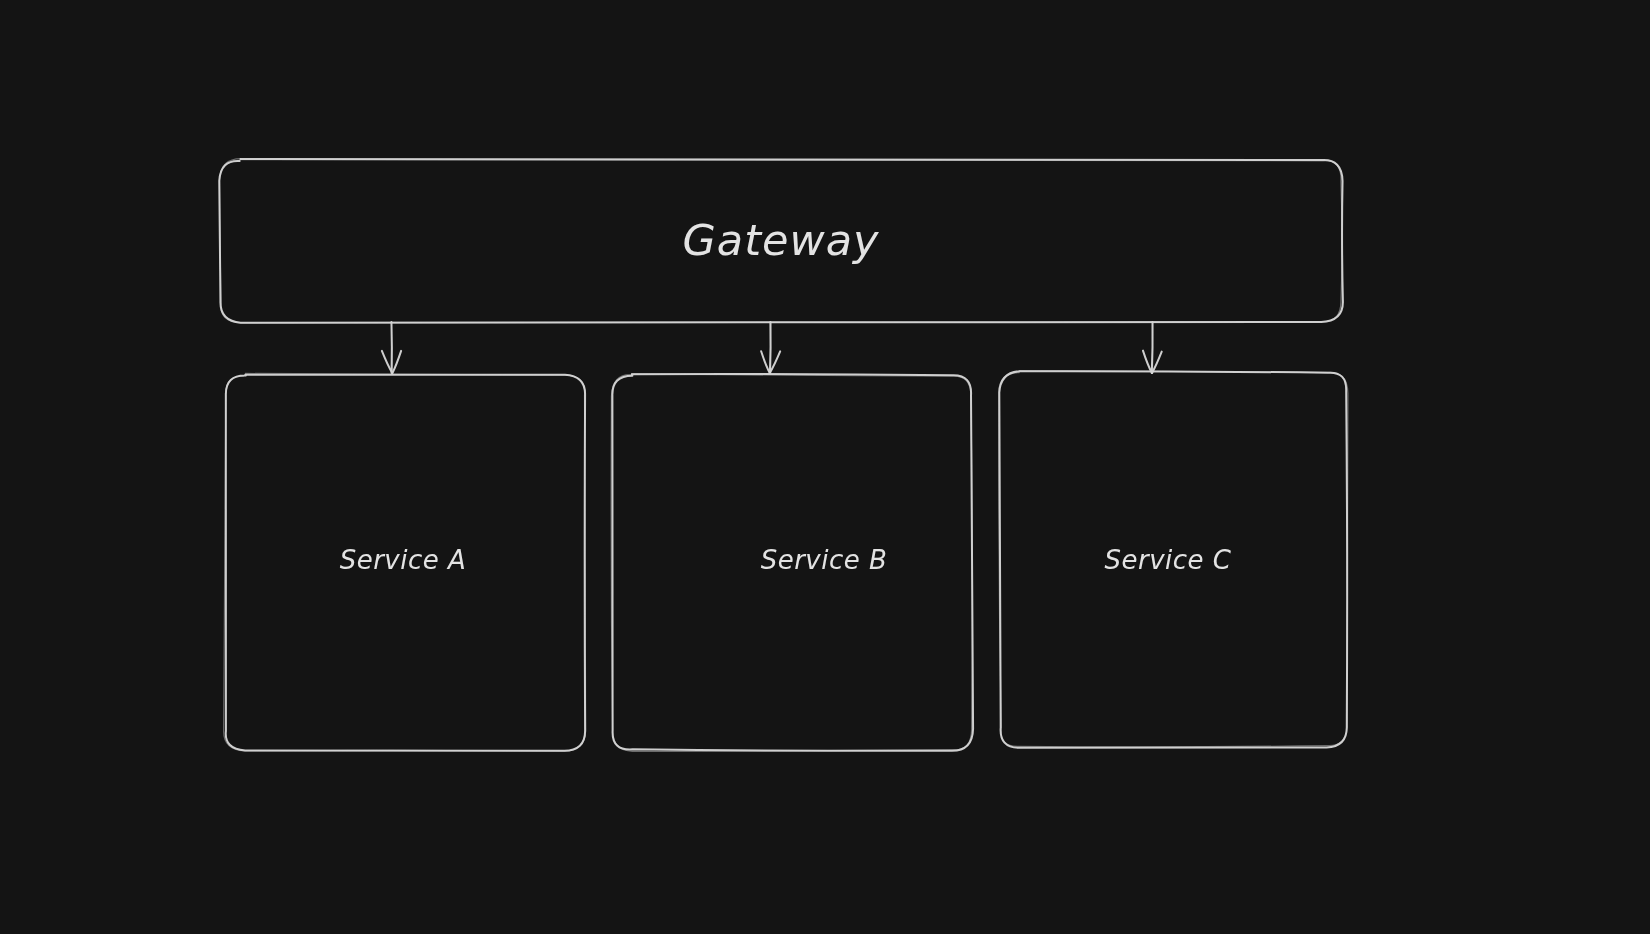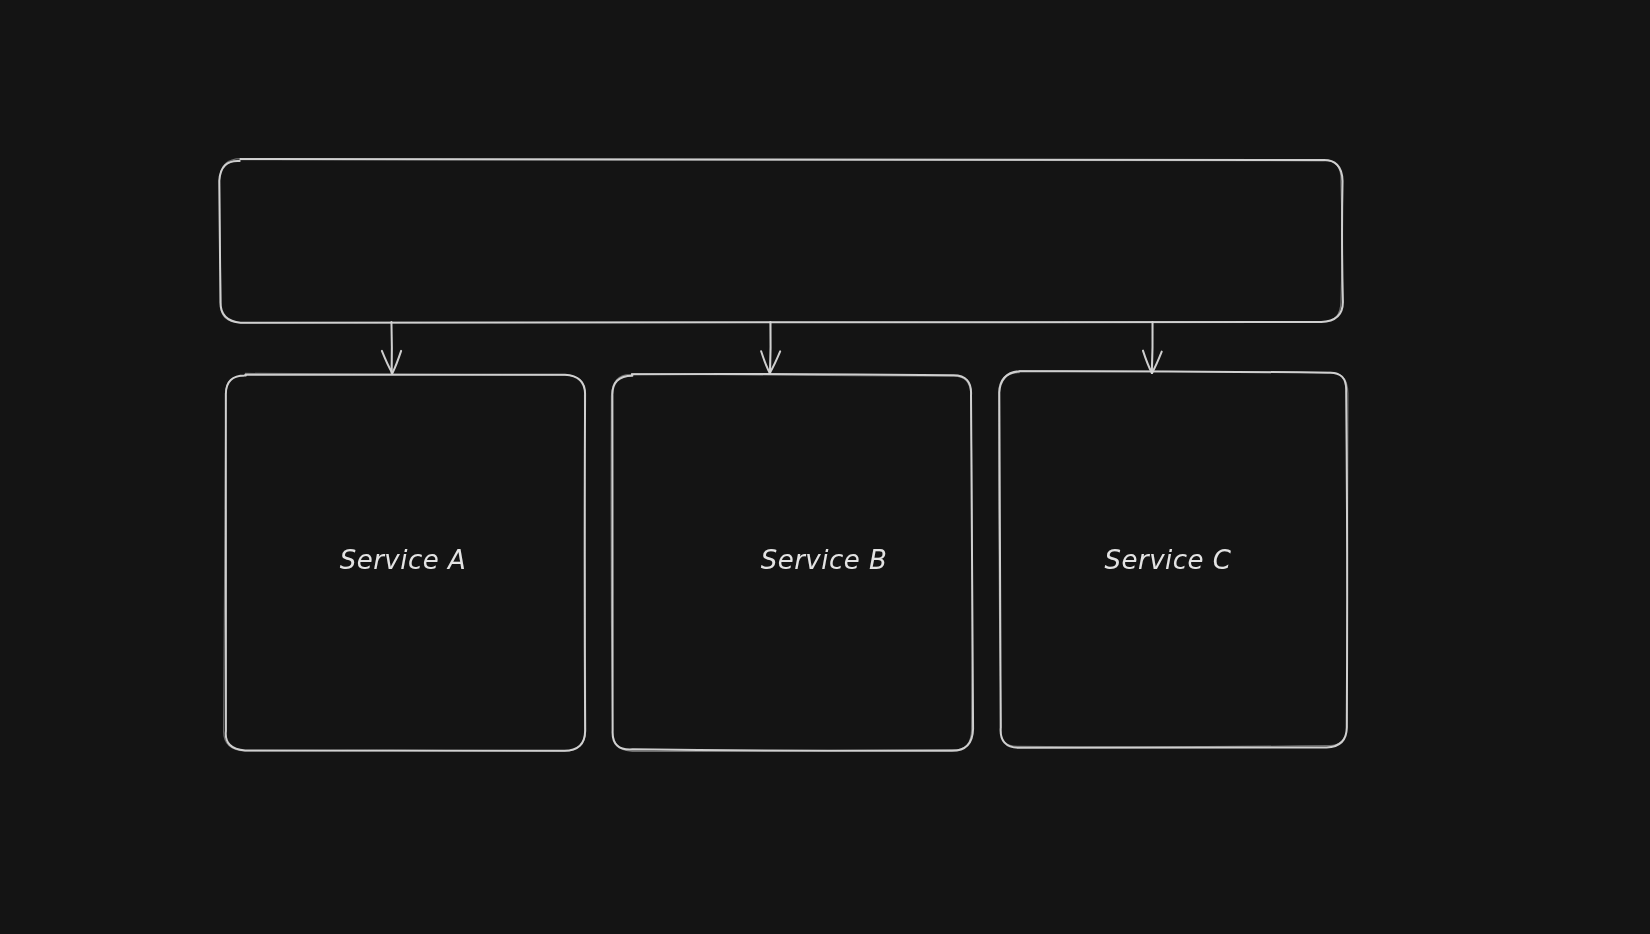--- a/index.html
+++ b/index.html
@@ -74,20 +74,21 @@
       <path d="M 239.96823463512968 159.5967731481403 Q 781 159.5645023355095 1323.4633899702985 160.8304233562343 Q 1342.1597187050431 159.42244300889897 1340.9382984163883 181.36731920380487 Q 1343.135145264722 241 1340.951477051038 302.0047669418178 Q 1340.543394088812 321.7731381422715 1322.7819877635604 321.66832504331524 Q 781 322.10190109302374 241.08825302249204 322.9559257519226 Q 219.02131576567018 321.85663995810626 221.09794349796044 303.16160164007994 Q 219.74612037743728 241 219.56881904656478 179.13000526462216 Q 220.46570940113892 158.8351455690503 241.01760416152774 158.6762447358464 " fill="none" stroke="#d5d5d5" stroke-width="1.2" stroke-linecap="round" stroke-linejoin="round" opacity="0.45"></path>
       <path d="M 245.28570947115574 374.74920821229426 Q 405 374.75953288143944 564.9729100709189 374.7217463974011 Q 585.3336755282403 375.95982966518955 585.0814313417214 394.4032992842157 Q 584.300987147126 562.5 585.1159960871637 730.7206308373346 Q 585.0803167348636 750.7440874108319 564.1179426194252 750.6589808174218 Q 405 751.1236487063131 245.12444756088055 750.6055559404685 Q 223.9309884309913 748.9016163684436 225.91815046715465 730.8719739923123 Q 225.61683780765478 562.5 225.83765773863422 394.4794130328016 Q 225.65046672902557 374.9455148701768 245.87705135437523 375.5850358970859 " fill="none" stroke="#d5d5d5" stroke-width="2" stroke-linecap="round" stroke-linejoin="round" opacity="0.97"></path>
       <path d="M 245.35011291594716 373.4170135498126 Q 405 373.7810578232543 563.980737304958 375.2628846177193 Q 586.5719707503785 374.7067443853741 584.5070312505155 395.266424561416 Q 584.8859204106246 562.5 585.6640930186325 730.9955322277712 Q 585.1005310066513 749.9610229499457 564.8577697760694 751.2437988294492 Q 405 749.5890905764276 244.29151620906381 751.0084392559754 Q 223.4849361420073 749.5129406814989 223.64288291942464 731.0103894245859 Q 225.3959712230768 562.5 225.77424087634972 396.13407058843137 Q 224.43519668627306 376.1438789380453 243.75743179337934 375.85813074226405 " fill="none" stroke="#d5d5d5" stroke-width="1.2" stroke-linecap="round" stroke-linejoin="round" opacity="0.45"></path>
       <path d="M 631.8820302729412 374.23741824642633 Q 792 373.4492680013642 952.8950813660375 375.3126422411821 Q 972.2495255953397 374.98162760784925 971.0187352657871 395.35419275232323 Q 971.6399185707094 562.5 973.0757779548763 728.922898483287 Q 972.4828613862315 750.7149827965605 951.9846021657272 750.782683754844 Q 792 751.1567409905311 632.6338624962298 749.3323331834899 Q 611.5783335390865 750.9282516727355 612.6182021387472 730.5162111528293 Q 612.0256878335101 562.5 612.3915073640139 395.5527209528036 Q 611.8004415754697 375.799889875343 632.3858970887428 375.66522438608354 " fill="none" stroke="#d5d5d5" stroke-width="2" stroke-linecap="round" stroke-linejoin="round" opacity="0.97"></path>
       <path d="M 631.5372661595871 373.5426937103936 Q 792 375.71164064552244 951.6967292791683 376.1337440503453 Q 970.879291534647 374.83615503378036 970.8221179964124 395.81302843206237 Q 973.4393261730668 562.5 971.5915710454767 729.1718872073907 Q 971.5794739728698 750.7364604960832 953.1673763288034 749.6645458227324 Q 792 751.3764894877824 632.3494426736373 751.4105587019634 Q 611.6370494848289 749.8925136573113 612.6467021952601 729.0899715426797 Q 610.32867433567 562.5 611.4421518330659 396.25736103190917 Q 612.1124290474282 373.93798751856104 631.2754235271716 374.61566505488736 " fill="none" stroke="#d5d5d5" stroke-width="1.2" stroke-linecap="round" stroke-linejoin="round" opacity="0.45"></path>
       <path d="M 1020.1769033199535 371.2035803557856 Q 1173.5 370.88593792344255 1327.9171027192926 372.73378896798647 Q 1346.8436057095153 371.33433370610436 1346.1803260506506 391.01941019302205 Q 1347.7768943424276 559.5 1346.778179860524 727.5889391191718 Q 1346.7150674108486 746.8552875761666 1326.468045354154 747.5684576280734 Q 1173.5 747.8981708200082 1019.2924263240734 747.8526924082789 Q 999.0281315327287 747.7655440518006 1000.722454334154 727.2187873608054 Q 999.6544681506438 559.5 999.2951879264764 392.40363382767123 Q 1000.4602628715152 372.42266941141463 1019.7087713245344 371.2268877030941 " fill="none" stroke="#d5d5d5" stroke-width="2" stroke-linecap="round" stroke-linejoin="round" opacity="0.97"></path>
       <path d="M 1019.2718903545625 370.5801586151962 Q 1173.5 371.894534016724 1327.8469505321452 372.3258293160823 Q 1347.5751792917845 371.1746391299994 1347.9298241627075 393.41720924517944 Q 1346.9400055699516 559.5 1347.081836319753 726.9777942664817 Q 1345.525491714536 746.2471699718606 1328.019035340575 745.5725265503733 Q 1173.5 747.6555686386002 1018.8090602876661 746.3534100536972 Q 998.9011573793838 747.036719609069 1001.1570941937888 726.7301212316985 Q 998.1139746857592 559.5 998.7797825815062 393.0824037564371 Q 998.6952110291902 372.651848698711 1019.3038211826719 372.56789436441284 " fill="none" stroke="#d5d5d5" stroke-width="1.2" stroke-linecap="round" stroke-linejoin="round" opacity="0.45"></path>
     </svg>
 
   <div class="node-hit" id="hit-gateway" style="left: 220px; top: 160px; width: 1122px; height: 162px;"></div>
+  <div class="node-label title-label" id="lbl-gateway" style="left: 781px; top: 240px;">Gateway</div>
 
   <div class="node-hit" id="hit-service-a" style="left: 225px; top: 375px; width: 360px; height: 375px;"></div>
   <div class="node-label svc-label" id="lbl-service-a" style="left: 403px; top: 560px; font-style: italic;">Service A</div>
 
   <div class="node-hit" id="hit-service-b" style="left: 612px; top: 375px; width: 360px; height: 375px;"></div>
   <div class="node-label svc-label" id="lbl-service-b" style="left: 824px; top: 560px;">Service B</div>
 
   <div class="node-hit" id="hit-service-c" style="left: 1000px; top: 372px; width: 347px; height: 375px;"></div>
   <div class="node-label svc-label" id="lbl-service-c" style="left: 1168px; top: 560px; text-align: right;">Service C</div>
 

